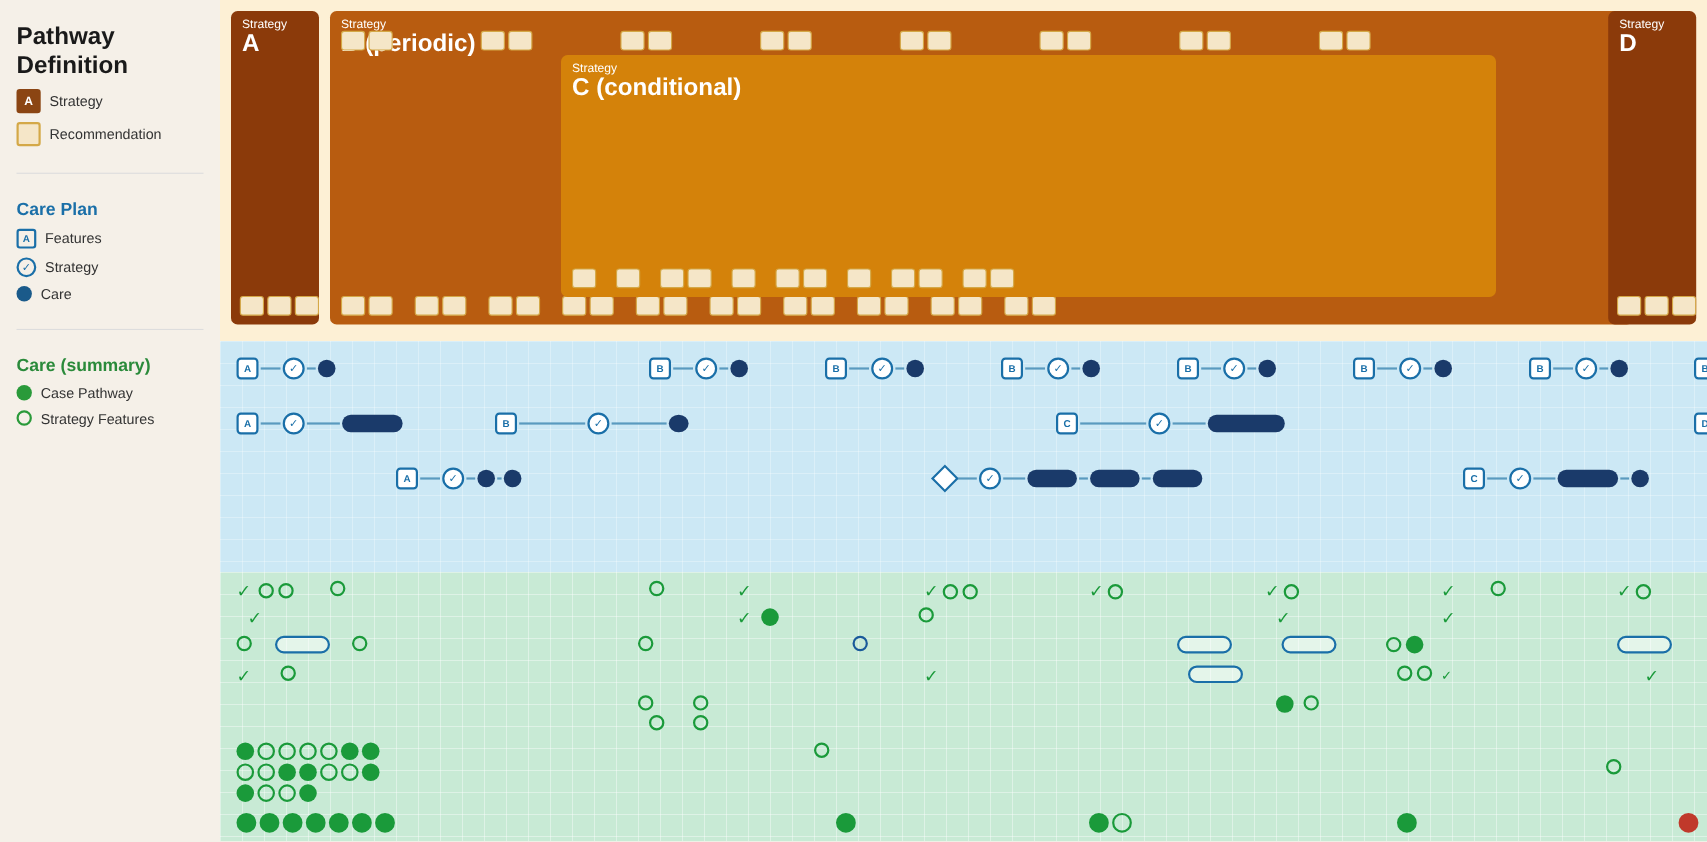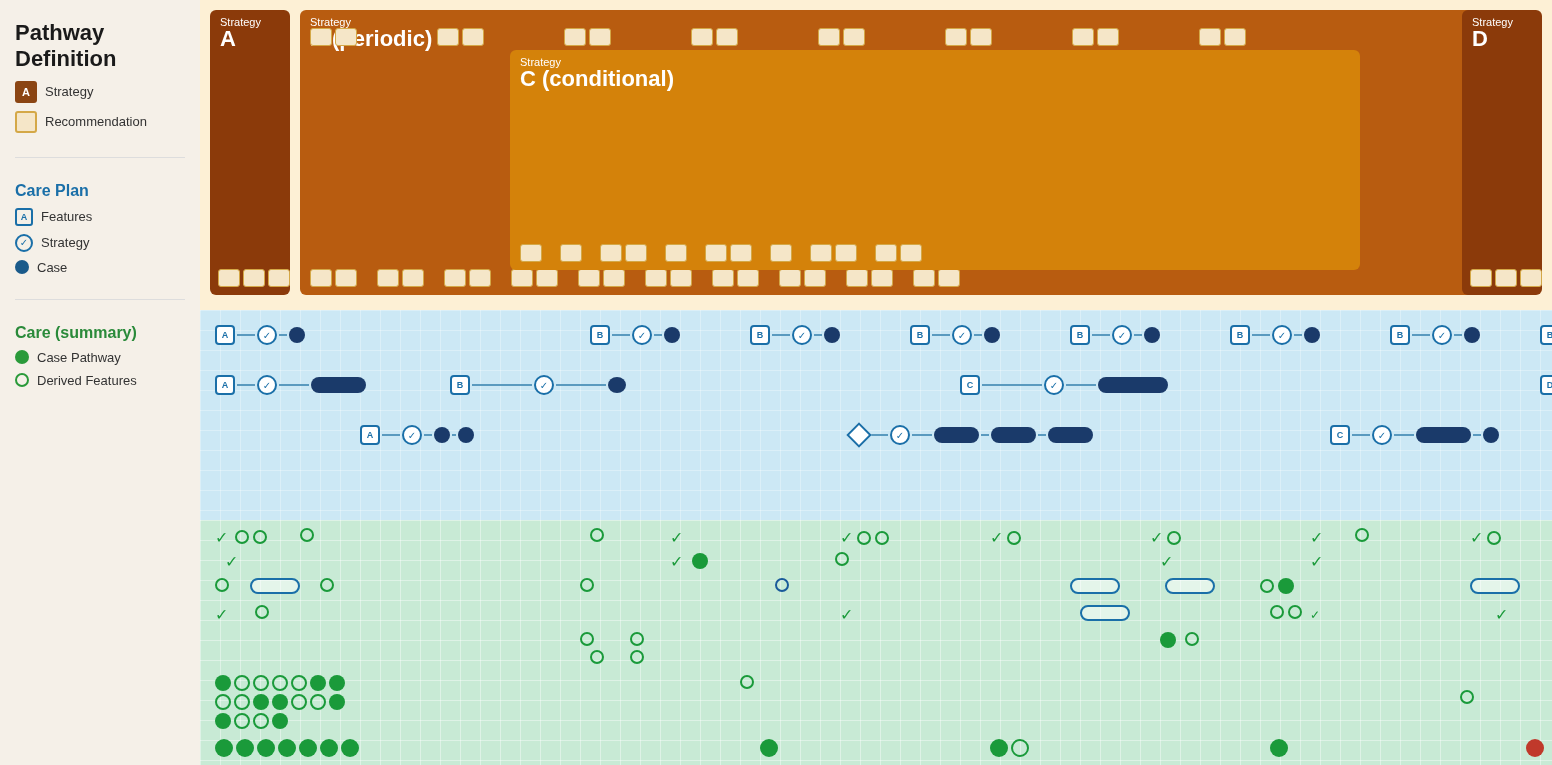--- a/index.html
+++ b/index.html
@@ -273,35 +273,35 @@
     <div class="legend-item">
       <div class="legend-proposal">A</div>
       <span>Features</span>
     </div>
     <div class="legend-item">
       <div class="legend-checkmark">✓</div>
       <span>Strategy</span>
     </div>
     <div class="legend-item">
       <div class="legend-dot filled"></div>
-      <span>Case</span>
+      <span>Care</span>
     </div>
   </div>
 
   <div class="sidebar-divider"></div>
 
   <div class="sidebar-section">
     <div class="section-header green">Care (summary)</div>
     <div class="legend-item">
       <div class="legend-dot green-filled"></div>
       <span>Case Pathway</span>
     </div>
     <div class="legend-item">
       <div class="legend-dot green-outline"></div>
-      <span>Derived Features</span>
+      <span>Strategy Features</span>
     </div>
   </div>
 </div>
 
 <div class="main-content">
 
   <div class="pathway-section">
 
     <div class="strategy-block brown-dark" style="left:10px; top:10px; width:80px; height:285px;">
       <div class="strategy-label">

